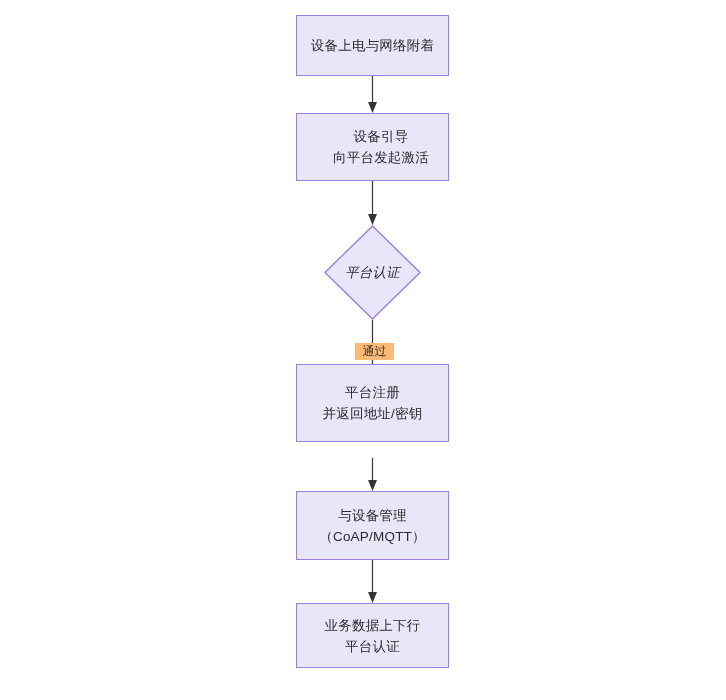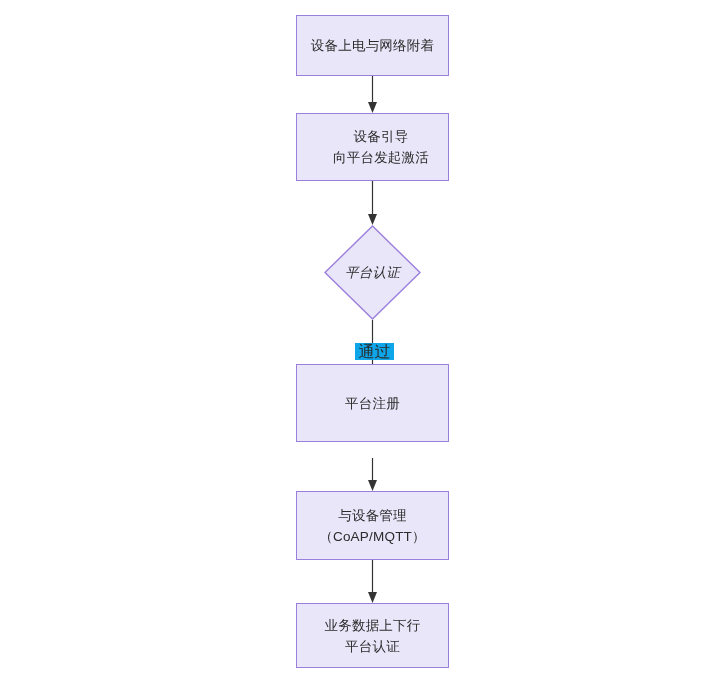--- a/index.html
+++ b/index.html
@@ -67,23 +67,23 @@
     font-size: 13.5px;
     line-height: 21px;
     text-align: center;
     white-space: nowrap;
     letter-spacing: 0.2px;
   }
 
   
   .edge-label {
     position: absolute;
-    background: #0ea5e9;
+    background: #fdba74;
     color: #2b2b2b;
-    font-size: 16px;
+    font-size: 12px;
     line-height: 17px;
     padding: 0 2px;
     white-space: nowrap;
     text-align: center;
     z-index: 3;
   }
 
   svg .edge-line {
     stroke: #333333;
     stroke-width: 1.2;
@@ -139,20 +139,21 @@
     <svg class="diamond-shape" viewBox="0 0 97 95" preserveAspectRatio="none">
       <polygon points="48.5,1 96,47.5 48.5,94 1,47.5" fill="#e9e6f9" stroke="#9a7fdc" stroke-width="1.4"></polygon>
     </svg>
     <span class="diamond-label">平台认证</span>
   </div>
 
   <div class="edge-label" style="left:355px; top:343px; width:35px;">通过</div>
 
   <div class="node-box" style="left:296px; top:364px; width:153px; height:78px;">
     <span class="line">平台注册</span>
+    <span class="line">并返回地址/密钥</span>
   </div>
 
   <div class="node-box" style="left:296px; top:491px; width:153px; height:69px;">
     <span class="line">与设备管理</span>
     <span class="line">（CoAP/MQTT）</span>
   </div>
 
   <div class="node-box" style="left:296px; top:603px; width:153px; height:65px;">
     <span class="line">业务数据上下行</span>
     <span class="line">平台认证</span>

